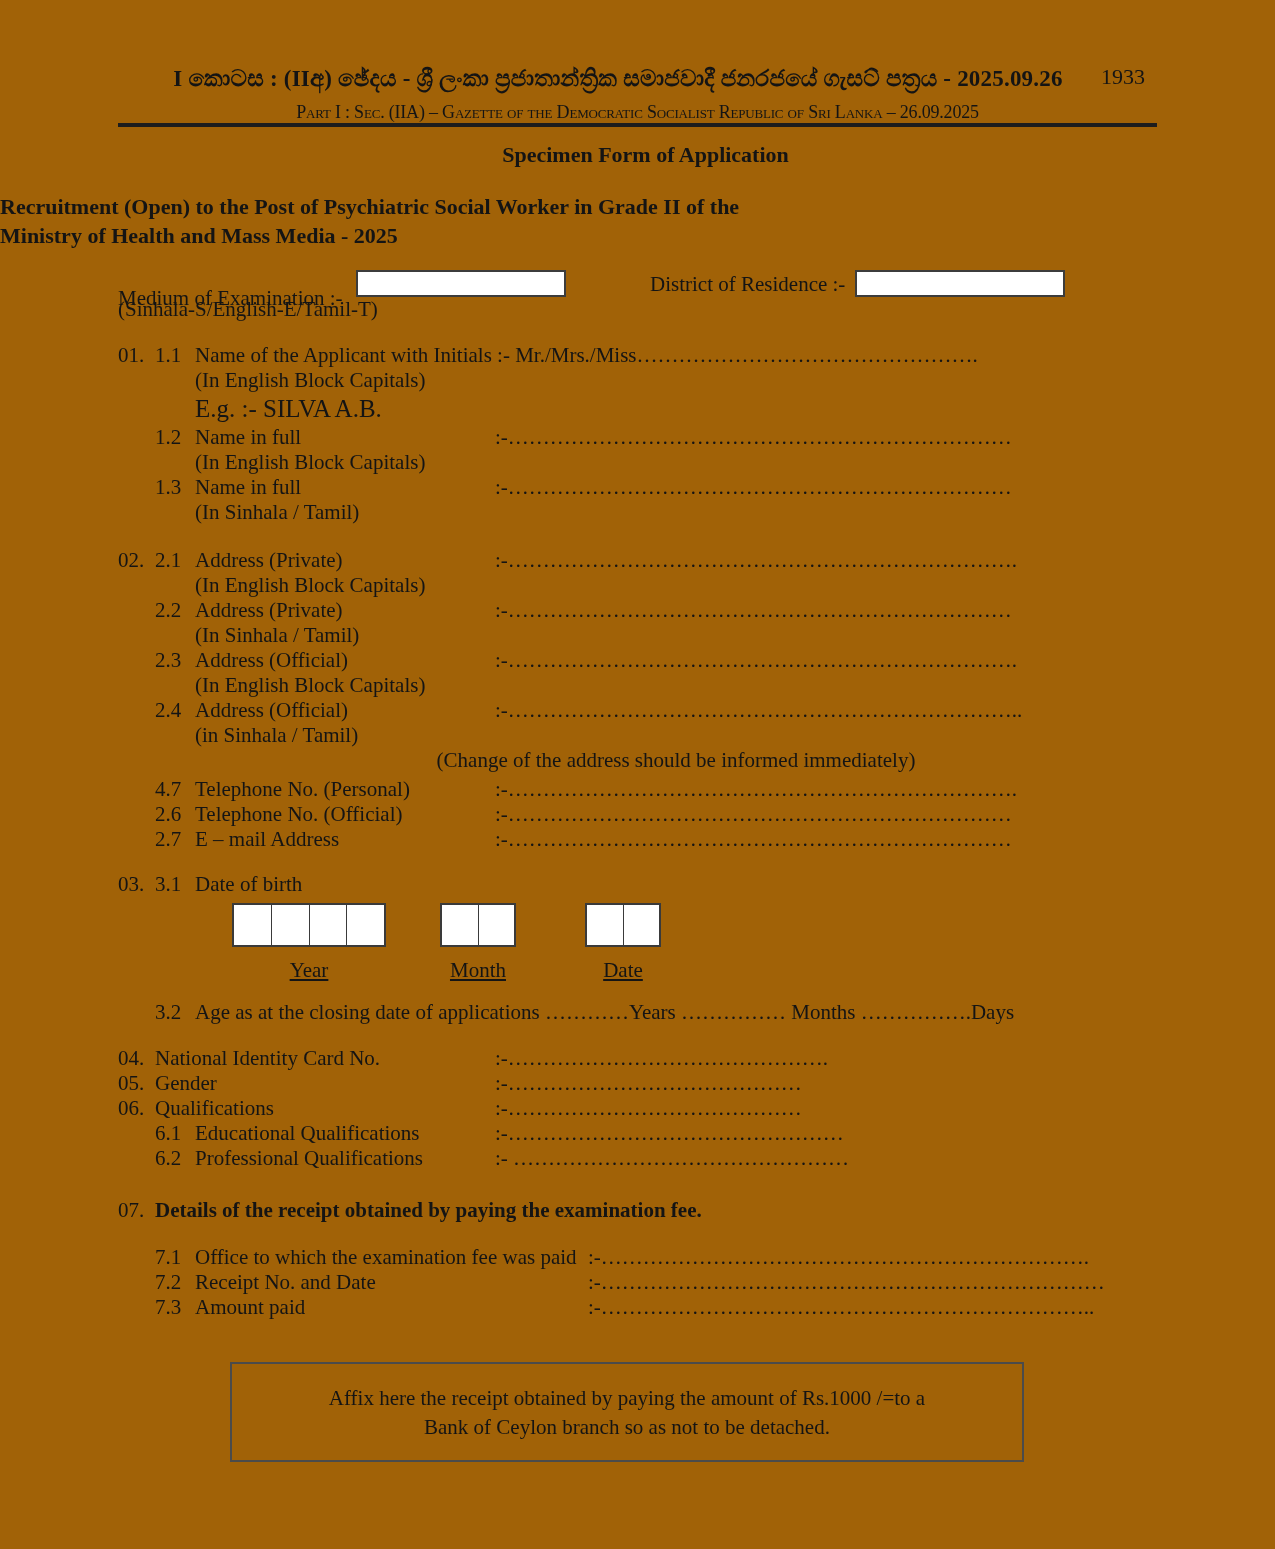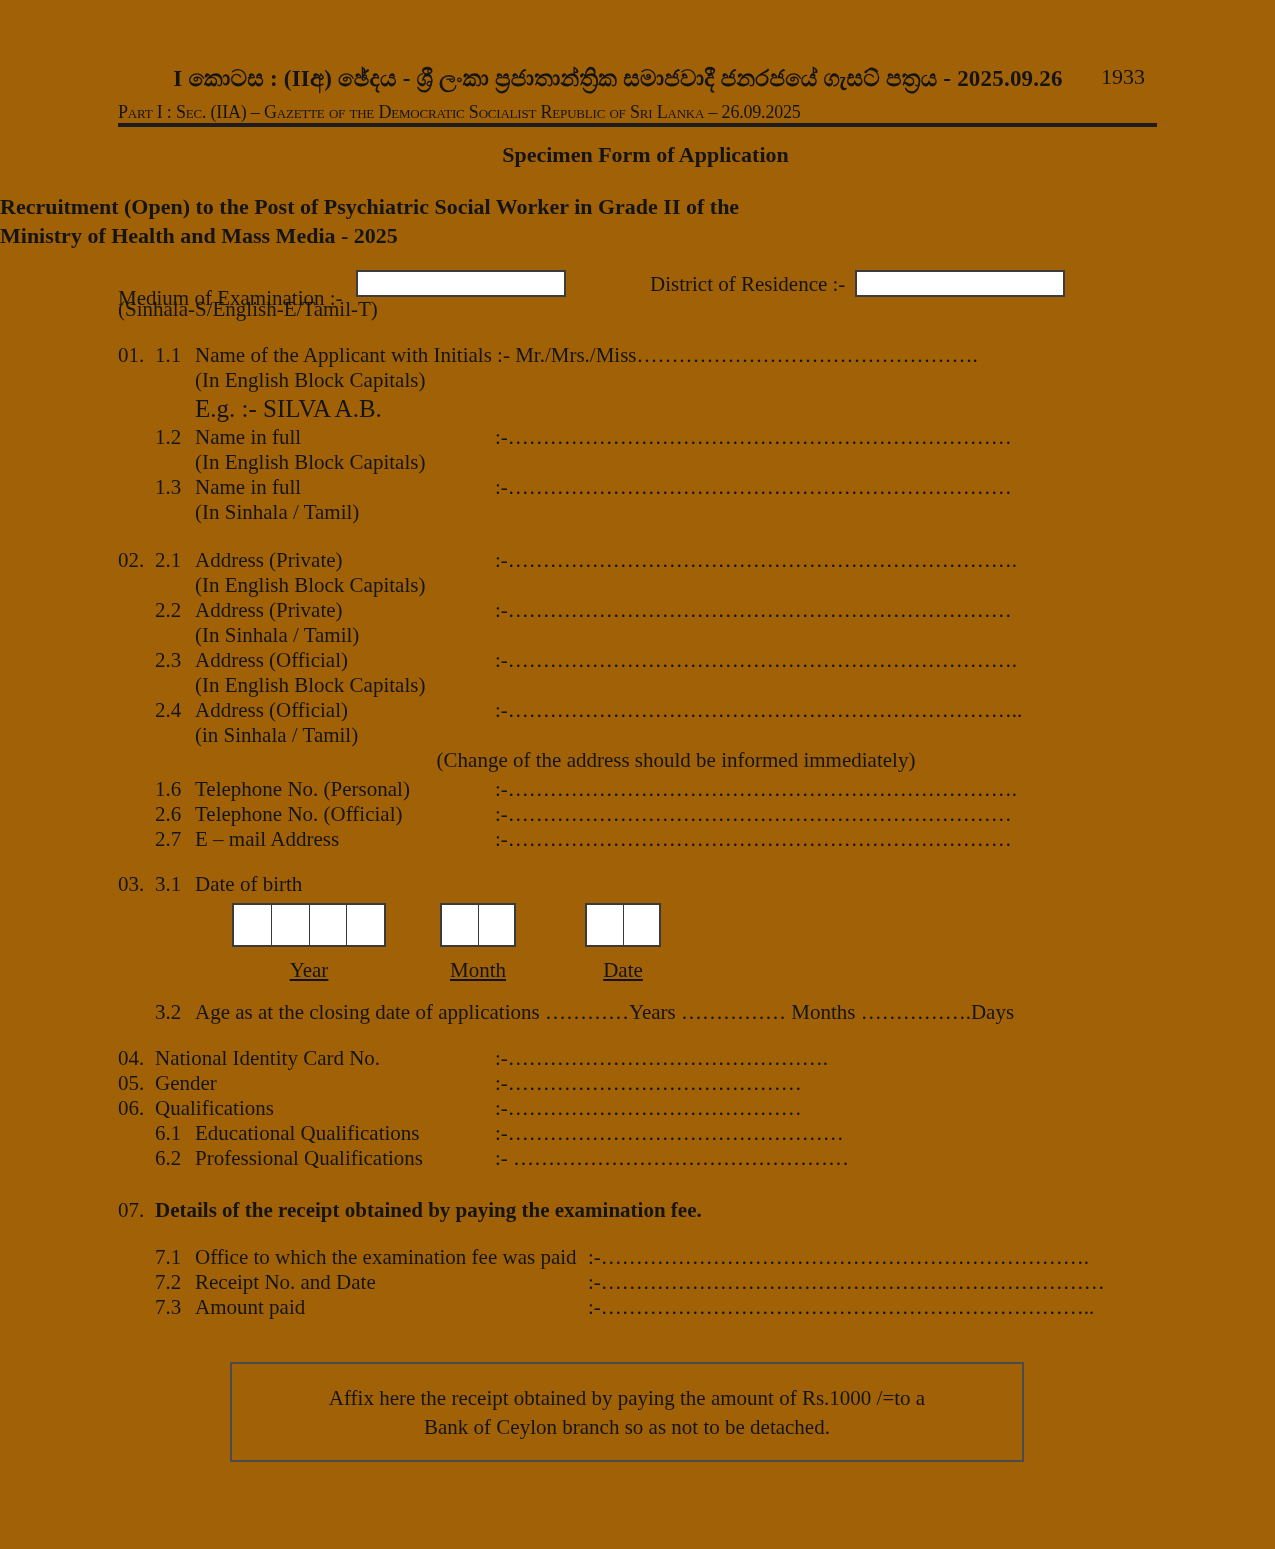--- a/index.html
+++ b/index.html
@@ -4,21 +4,21 @@
 <style>
   html,body{margin:0;padding:0;background:#ffffff;}
   .page{
     position:relative;width:1275px;height:1549px;background:#a16207;overflow:hidden;
     font-family:"Liberation Serif","DejaVu Serif",serif;color:#141414;
   }
   
   .sinhala-line{position:absolute;top:66px;left:118px;width:1000px;text-align:center;
     font-size:23px;font-weight:bold;letter-spacing:.2px;white-space:nowrap;}
   .page-number{position:absolute;top:64px;right:130px;font-size:22px;}
-  .eng-line{position:absolute;top:102px;left:118px;width:1039px;
+  .eng-line{position:absolute;top:102px;left:118px;width:1039px;text-align:center;
     font-variant:small-caps;font-size:18px;letter-spacing:-0.2px;white-space:nowrap;}
   .header-rule{position:absolute;top:123px;left:118px;width:1039px;height:4px;background:#1d1d1d;}
   
   .form-title{position:absolute;top:142px;left:8px;width:1275px;text-align:center;
     font-size:22px;font-weight:bold;}
   .recruit-title{position:absolute;top:192px;left:0;width:1275px;
     font-size:22px;font-weight:bold;line-height:29px;}
   
   .medium-row{position:absolute;top:270px;left:118px;width:1039px;height:30px;font-size:21px;}
   .medium-label{position:absolute;left:0;top:16px;font-family:Liberation Serif, serif;}
@@ -163,21 +163,21 @@
         <span class="cell-sub"></span>
         <span class="cell-label" style="grid-column: 3 / 5;">(in Sinhala / Tamil)</span>
       </div>
       <div class="row">
         <span class="cell-num"></span>
         <span class="cell-sub"></span>
         <span class="cell-label" style="grid-column: 3 / 5; text-align: center;">(Change of the address should be informed immediately)</span>
       </div>
       <div class="row gap4">
         <span class="cell-num"></span>
-        <span class="cell-sub">1.6</span>
+        <span class="cell-sub">4.7</span>
         <span class="cell-label">Telephone No. (Personal)</span>
         <span class="cell-value">:-……………………………………………………………….</span>
       </div>
       <div class="row">
         <span class="cell-num"></span>
         <span class="cell-sub">2.6</span>
         <span class="cell-label">Telephone No. (Official)</span>
         <span class="cell-value">:-………………………………………………………………</span>
       </div>
       <div class="row">

